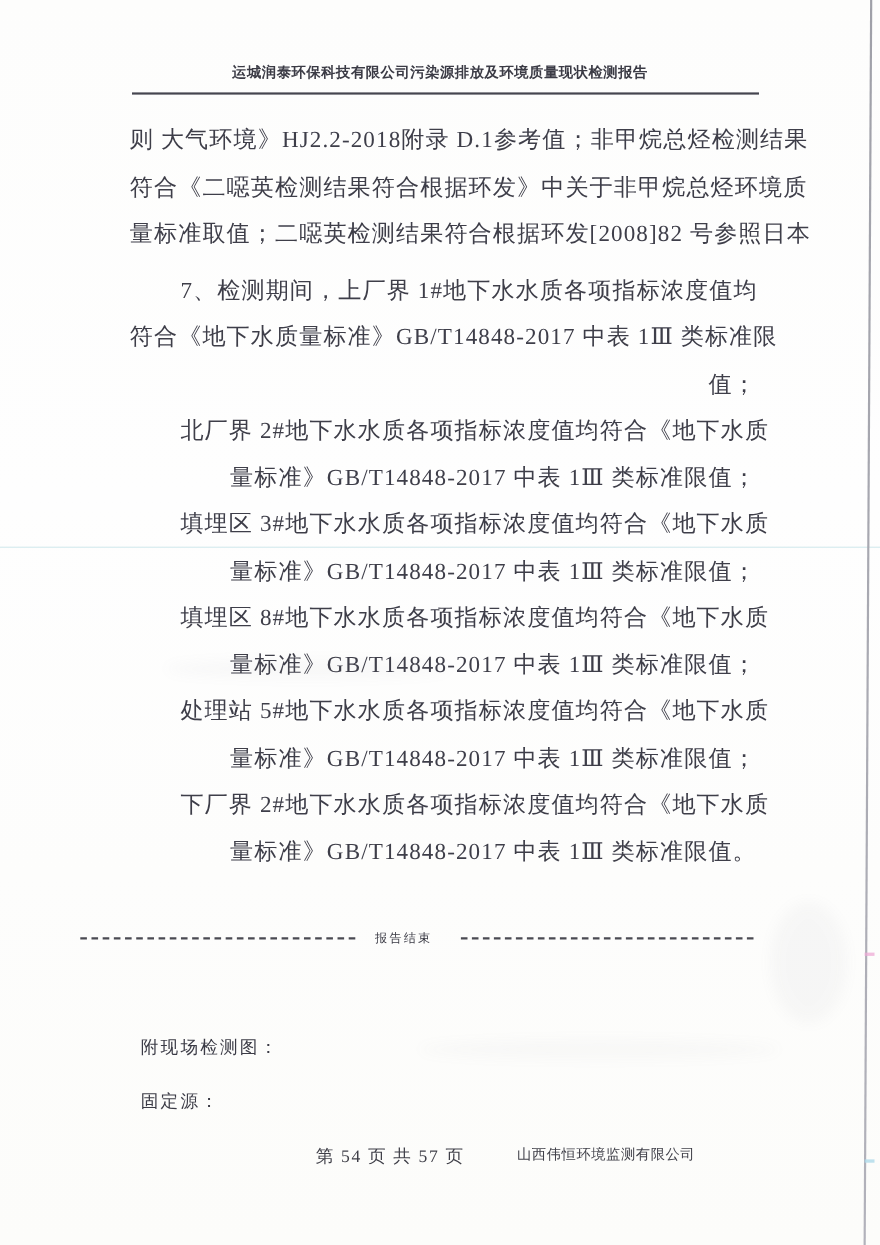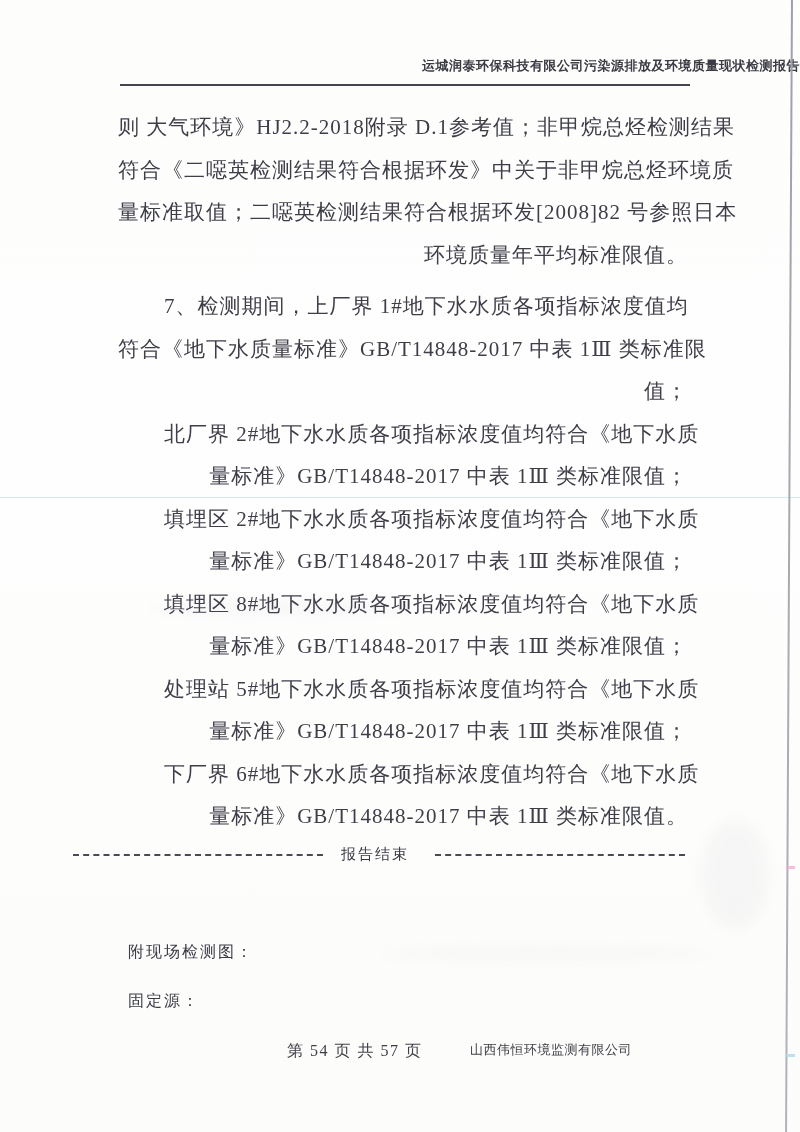--- a/index.html
+++ b/index.html
@@ -11,21 +11,21 @@
     font-family: "Liberation Serif", "DejaVu Serif", serif;
   }
   .page {
     position: absolute; inset: 0;
     background: linear-gradient(180deg, #fdfdfc 0%, #fefefe 40%, #fcfcfa 100%);
   }
 
   
   .header-title {
     position: absolute; top: 57px; left: 0; width: 800px;
-    text-align: right;
+    text-align: center;
     font-size: 13px; font-weight: 700;
     letter-spacing: 0.5px;
     color: #3b3b45;
   }
   .header-rule {
     position: absolute; top: 84px; left: 120px;
     width: 570px; height: 2px;
     background: #45454f;
   }
 
@@ -39,21 +39,21 @@
   }
   .paragraph { margin: 0; text-align: right; }
   .paragraph:nth-child(2) { margin-top: 9px; }
   .paragraph.indent .line:first-child { text-indent: 46px; font-family: Liberation Serif, serif; }
   .line { white-space: nowrap; }
 
   
   .end-marker {
     position: absolute; top: 845px; left: 73px; width: 612px;
     display: flex; align-items: center;
-    font-size: 15px; color: #3a3a44;
+    font-size: 11px; color: #3a3a44;
     letter-spacing: 2px;
   }
   .dash {
     height: 0; border-top: 2px dashed #4a4a52;
   }
   .dash-left  { width: 250px; margin-right: 18px; }
   .dash-right { flex: 1; margin-left: 26px; }
 
   
   .attachment-heading, .attachment-item {
@@ -111,45 +111,44 @@
 <div class="page">
 
   <div class="header-title">运城润泰环保科技有限公司污染源排放及环境质量现状检测报告</div>
   <div class="header-rule"></div>
 
   <div class="body-text">
       <div class="paragraph">
         <div class="line">则 大气环境》HJ2.2-2018附录 D.1参考值；非甲烷总烃检测结果</div>
         <div class="line">符合《二噁英检测结果符合根据环发》中关于非甲烷总烃环境质</div>
         <div class="line">量标准取值；二噁英检测结果符合根据环发[2008]82 号参照日本</div>
-        <div class="line">环境质量年平均标准限值。</div>
       </div>
       <div class="paragraph indent">
         <div class="line">7、检测期间，上厂界 1#地下水水质各项指标浓度值均</div>
         <div class="line">符合《地下水质量标准》GB/T14848-2017 中表 1Ⅲ 类标准限</div>
         <div class="line">值；</div>
       </div>
       <div class="paragraph indent">
         <div class="line">北厂界 2#地下水水质各项指标浓度值均符合《地下水质</div>
         <div class="line">量标准》GB/T14848-2017 中表 1Ⅲ 类标准限值；</div>
       </div>
       <div class="paragraph indent">
-        <div class="line">填埋区 2#地下水水质各项指标浓度值均符合《地下水质</div>
+        <div class="line">填埋区 3#地下水水质各项指标浓度值均符合《地下水质</div>
         <div class="line">量标准》GB/T14848-2017 中表 1Ⅲ 类标准限值；</div>
       </div>
       <div class="paragraph indent">
         <div class="line">填埋区 8#地下水水质各项指标浓度值均符合《地下水质</div>
         <div class="line">量标准》GB/T14848-2017 中表 1Ⅲ 类标准限值；</div>
       </div>
       <div class="paragraph indent">
         <div class="line">处理站 5#地下水水质各项指标浓度值均符合《地下水质</div>
         <div class="line">量标准》GB/T14848-2017 中表 1Ⅲ 类标准限值；</div>
       </div>
       <div class="paragraph indent">
-        <div class="line">下厂界 6#地下水水质各项指标浓度值均符合《地下水质</div>
+        <div class="line">下厂界 2#地下水水质各项指标浓度值均符合《地下水质</div>
         <div class="line">量标准》GB/T14848-2017 中表 1Ⅲ 类标准限值。</div>
       </div>
     </div>
 
   <div class="end-marker">
     <span class="dash dash-left"></span>
     <span>报告结束</span>
     <span class="dash dash-right"></span>
   </div>
 

